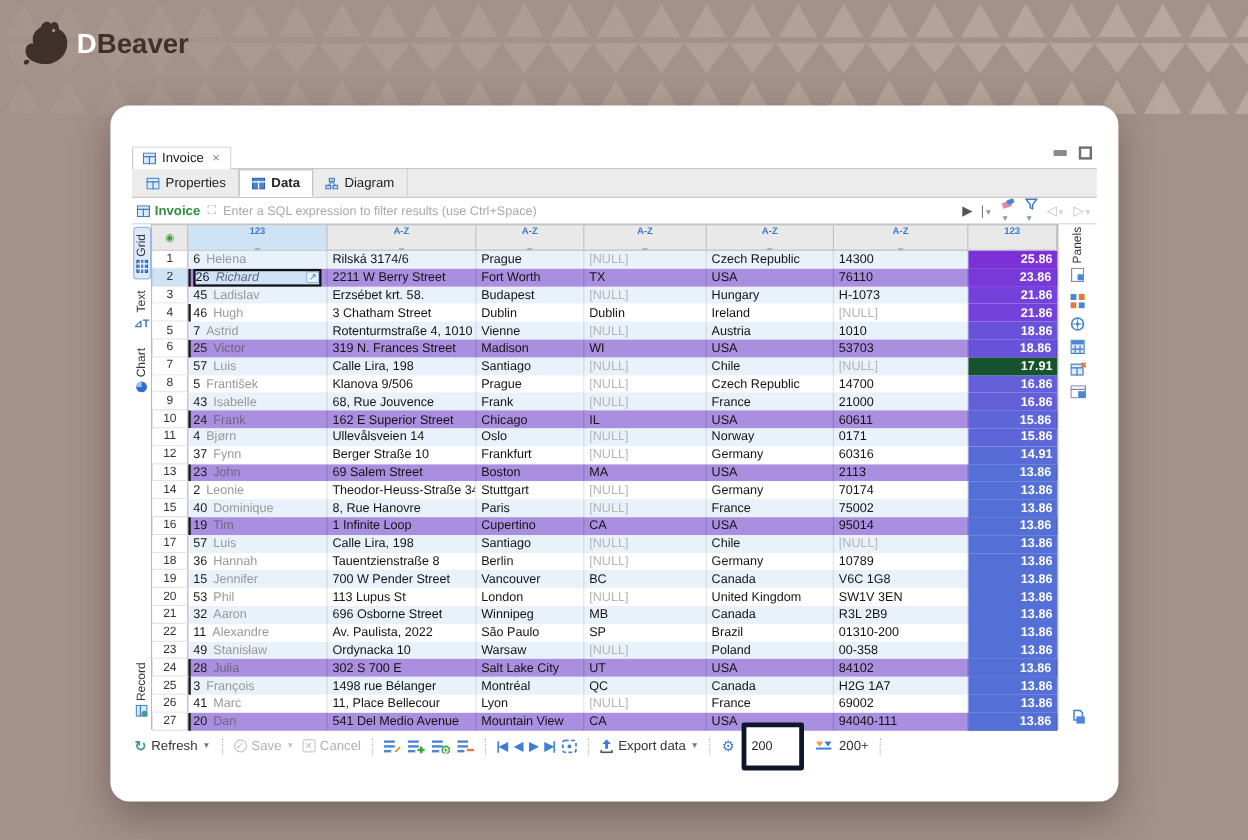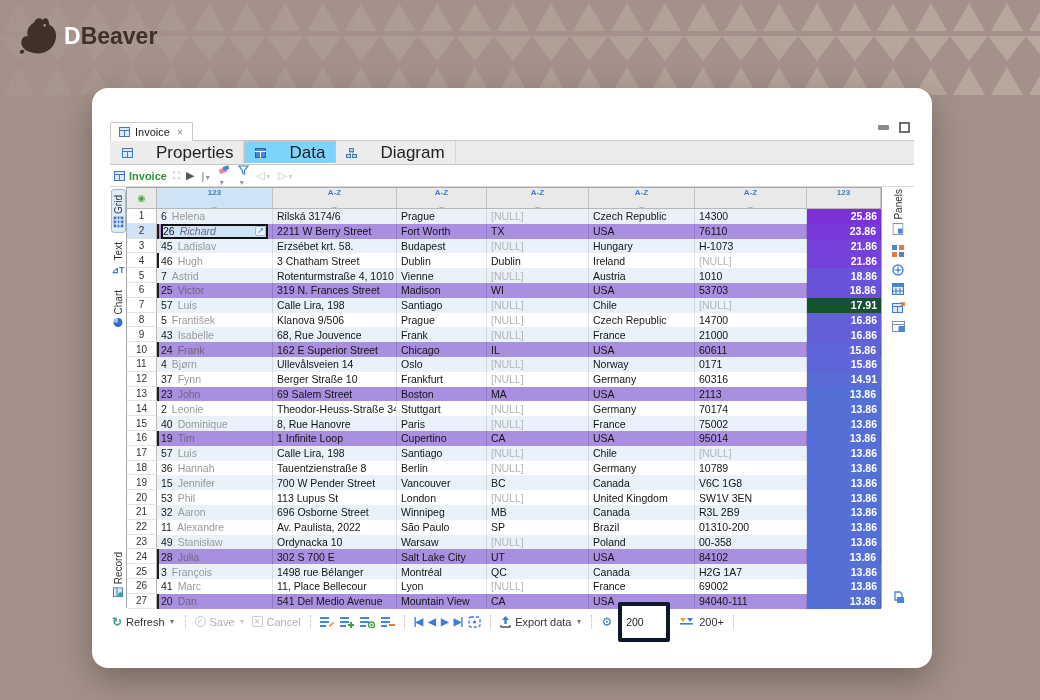--- a/index.html
+++ b/index.html
@@ -24,22 +24,22 @@
   .tabrow { height:21px; position:relative; border-bottom:1px solid #c9c9c9; display:flex; align-items:flex-end; }
   .etab { display:flex; align-items:center; gap:5px; background:#fff; border:1px solid #c9c9c9; border-bottom:none;
           padding:3px 9px 3px 8px; font-size:11px; color:#222; border-radius:2px 2px 0 0; position:relative; top:1px; }
   .etab .x { color:#888; font-size:11px; margin-left:2px; }
   .winctl { position:absolute; right:4px; top:2px; display:flex; gap:10px; align-items:center; }
   .ic-min { width:11px; height:5px; background:#8a8a8a; border-radius:1px; }
   .ic-max { width:11px; height:11px; border:2px solid #6f6f6f; }
 
   
   .subrow { height:24px; background:#ececec; border-bottom:1px solid #c9c9c9; display:flex; align-items:stretch; padding-left:2px; }
-  .stab { display:flex; align-items:center; gap:23px; padding:0 10px; font-size:17px; color:#222; border-right:1px solid #d6d6d6; }
-  .stab.active { background:#7dd3fc; border:1px solid #c2c2c2; border-bottom:1px solid #fff; font-weight:normal;align-items:center; }
+  .stab { display:flex; align-items:center; gap:5px; padding:0 10px; font-size:11px; color:#222; border-right:1px solid #d6d6d6; }
+  .stab.active { background:#ffffff; border:1px solid #c2c2c2; border-bottom:1px solid #fff; font-weight:bold;align-items:center; }
 
   
   .filterrow { height:22px; display:flex; align-items:center; font-size:11px; border-bottom:1px solid #d9d9d9; padding:0 4px; gap:6px; }
   .f-table { color:#2f8f3e; font-weight:bold; display:flex; align-items:center; gap:4px; }
   .f-exp { color:#9aa2ad; font-size:10px; }
   .f-placeholder { color:#a9a9a9; flex:1; font-size:10.5px; font-style:normal; }
   .f-icons { display:flex; align-items:center; gap:7px; color:#5a6a7d; }
   .f-icons .dim { color:#b9c4d2; }
   .small-dd { font-size:7px; color:#8b98a8; }
 
@@ -193,20 +193,21 @@
   <div class="filterrow">
     <div class="f-table">
       <svg class="mini" width="11" height="10">
           <rect x="0.5" y="0.5" width="10" height="9" fill="#dce9f8" stroke="#3e7cc9"></rect>
           <line x1="0" y1="3.5" x2="11" y2="3.5" stroke="#3e7cc9"></line>
           <line x1="5.5" y1="3" x2="5.5" y2="10" stroke="#3e7cc9"></line>
         </svg>
       <span>Invoice</span>
     </div>
     <span class="f-exp">⛶</span>
+    <span class="f-placeholder">Enter a SQL expression to filter results (use Ctrl+Space)</span>
     <div class="f-icons">
       <span style="color:#555;">▶</span>
       <span style="color:#777;">|<span class="small-dd">▼</span></span>
       <span><svg class="mini" width="13" height="10">
             <rect x="1" y="3" width="8" height="5" rx="1" transform="rotate(-20 5 5)" fill="#e58bb1"></rect>
             <rect x="5" y="1" width="6" height="4" rx="1" transform="rotate(-20 8 3)" fill="#4a86d8"></rect>
           </svg><span class="small-dd">▼</span></span>
       <span><svg class="mini" width="11" height="10">
             <path d="M1 1 L10 1 L6.5 5.5 L6.5 9 L4.5 8 L4.5 5.5 Z" fill="none" stroke="#3e7cc9" stroke-width="1.2"></path>
           </svg><span class="small-dd">▼</span></span>

